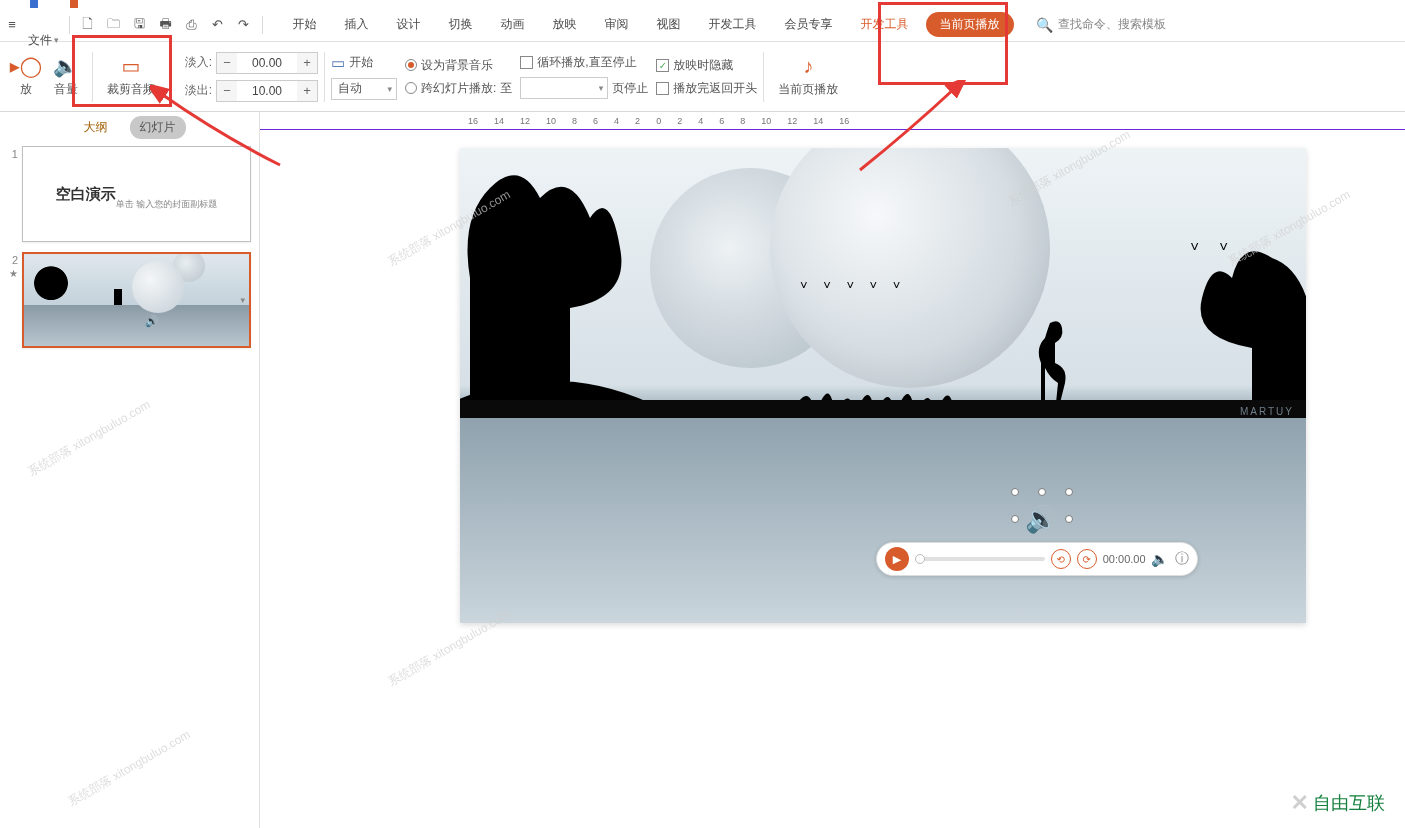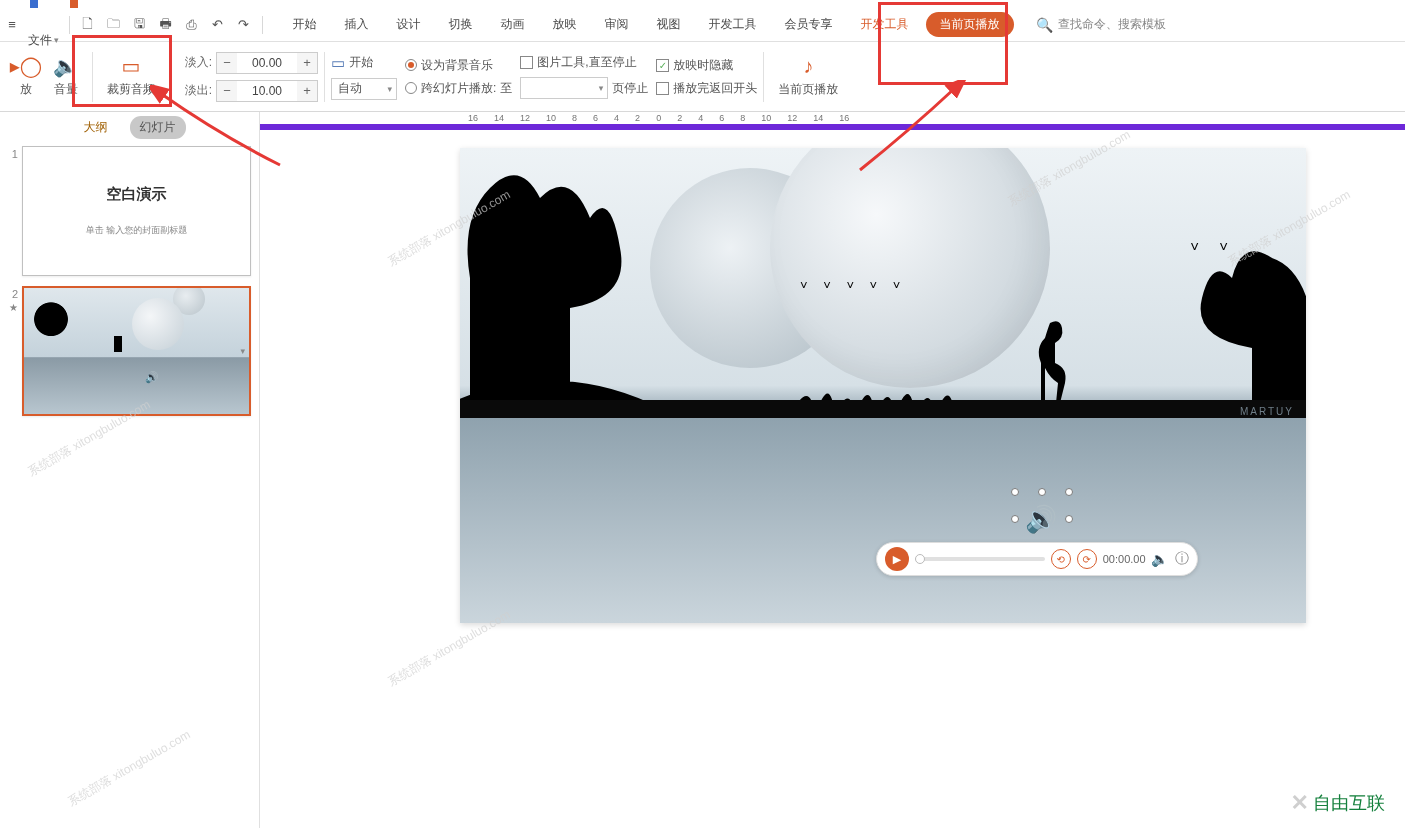--- a/index.html
+++ b/index.html
@@ -50,34 +50,34 @@
 
 .workspace { display:flex; height:716px; }
 .left-panel { width:260px; background:#fff; border-right:1px solid #e0e0e0; display:flex; flex-direction:column; }
 .nav-bar { height:28px; display:flex; align-items:center; justify-content:center; gap:12px; padding-top:2px; }
 .nav-item { color:#a16207; padding:3px 10px; cursor:pointer; }
 .nav-item.pill { background:#c8c8c8; color:#555; border-radius:11px; }
 .thumbs { flex:1; padding:6px 8px; overflow:auto; }
 .thumb-row { display:flex; gap:4px; margin-bottom:10px; }
 .thumb-num { width:10px; text-align:right; color:#888; font-size:11px; padding-top:2px; }
 .thumb-star { color:#888; font-size:10px; }
-.thumb { width:232px; height:130px; border:1px solid #c0c0c0; background:#fff; position:relative; box-shadow:0 1px 2px rgba(0,0,0,0.08); display:flex; flex-direction:column; align-items:center; justify-content:center; }
+.thumb { width:232px; height:96px; border:1px solid #c0c0c0; background:#fff; position:relative; box-shadow:0 1px 2px rgba(0,0,0,0.08); display:flex; flex-direction:row; align-items:center; justify-content:center; }
 .thumb.sel { border:2px solid #d85c2b; }
 .thumb .t1 { font-size:15px; font-weight:bold; color:#333; }
 .thumb .t2 { font-size:9px; color:#888; margin-top:20px; }
 .thumb.img { padding:0; overflow:hidden; }
 .mini-scene { width:100%; height:100%; position:relative; background:linear-gradient(#dfe7ec 0%,#c4d2db 55%,#8a9aa5 55.2%,#b8c6cf 100%); }
 .mini-scene .moon1 { position:absolute; left:48%; top:8%; width:52px; height:52px; border-radius:50%; background:radial-gradient(circle at 35% 35%,#f4f6f8,#c4cfd6); }
 .mini-scene .moon2 { position:absolute; left:66%; top:-4%; width:32px; height:32px; border-radius:50%; background:radial-gradient(circle at 40% 40%,#e8edf0,#b8c3ca); }
 .mini-scene .tree { position:absolute; left:2%; top:6%; width:44px; height:58px; background:radial-gradient(circle at 50% 40%,#000 40%,transparent 42%); }
 .mini-scene .flam { position:absolute; left:40%; top:38%; width:8px; height:16px; background:#000; }
 .mini-scene .spk { position:absolute; left:54%; top:66%; color:#d85c2b; font-size:11px; }
 
 .canvas-area { flex:1; background:#fff; position:relative; overflow:hidden; }
-.ruler { height:18px; background:#fff; color:#757575; font-size:9px; display:flex; align-items:center; padding-left:200px; letter-spacing:0px; white-space:nowrap; overflow:hidden; border-bottom:6px solid #6d28d9; }
+.ruler { height:18px; background:#fff; color:#757575; font-size:9px; display:flex; align-items:center; padding-left:200px; letter-spacing:0px; white-space:nowrap; overflow:hidden; border-bottom:1px solid #6d28d9; }
 .ruler span { margin:0 8px; }
 .stage { position:absolute; left:200px; top:36px; width:846px; height:475px; background:#fff; box-shadow:0 2px 6px rgba(0,0,0,0.15); overflow:hidden; }
 .scene { position:absolute; inset:0; background:linear-gradient(#eef3f6 0%, #d6e0e6 50%, #9cadb8 55%, #c2d0d9 100%); }
 .scene .moonA { position:absolute; left:310px; top:-40px; width:280px; height:280px; border-radius:50%; background:radial-gradient(circle at 38% 38%,#f6f8fa,#cdd6dc 70%,#b4bfc7); box-shadow:inset -12px -12px 30px rgba(0,0,0,0.05); }
 .scene .moonB { position:absolute; left:190px; top:20px; width:200px; height:200px; border-radius:50%; background:radial-gradient(circle at 40% 40%,#eef2f5,#bbc6cd 75%); opacity:0.9; }
 .scene .ground { position:absolute; left:0; right:0; top:252px; height:40px; background:#0a0a0a; }
 .scene .water { position:absolute; left:0; right:0; top:270px; bottom:0; background:linear-gradient(#8fa2ae,#cad5dc); }
 .scene .treeL { position:absolute; left:-10px; top:10px; width:200px; height:250px; }
 .scene .treeR { position:absolute; right:-6px; top:80px; width:140px; height:180px; }
 .tree-sil { fill:#000; }
@@ -207,21 +207,21 @@
         <span class="radio"></span>
         <span class="opt-lbl">跨幻灯片播放:</span>
         <span class="opt-lbl">至</span>
       </div>
     </div>
   </div>
   <div class="r-group">
     <div class="col">
       <div class="row">
         <span class="chk"></span>
-        <span class="opt-lbl">图片工具,直至停止</span>
+        <span class="opt-lbl">循环播放,直至停止</span>
       </div>
       <div class="row">
         <div class="sel wide"></div>
         <span class="opt-lbl">页停止</span>
       </div>
     </div>
   </div>
   <div class="r-group">
     <div class="col">
       <div class="row">

